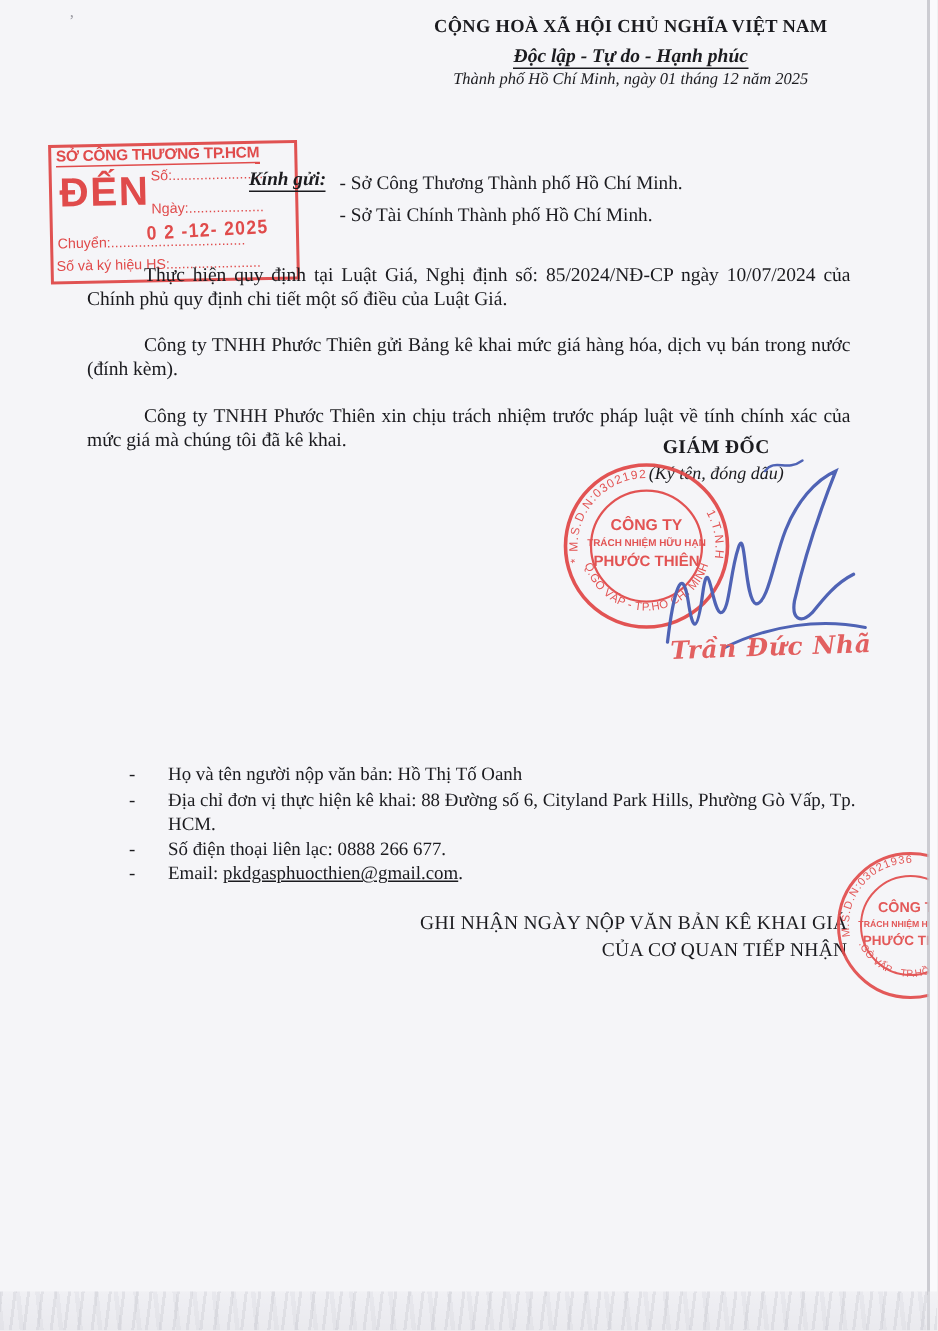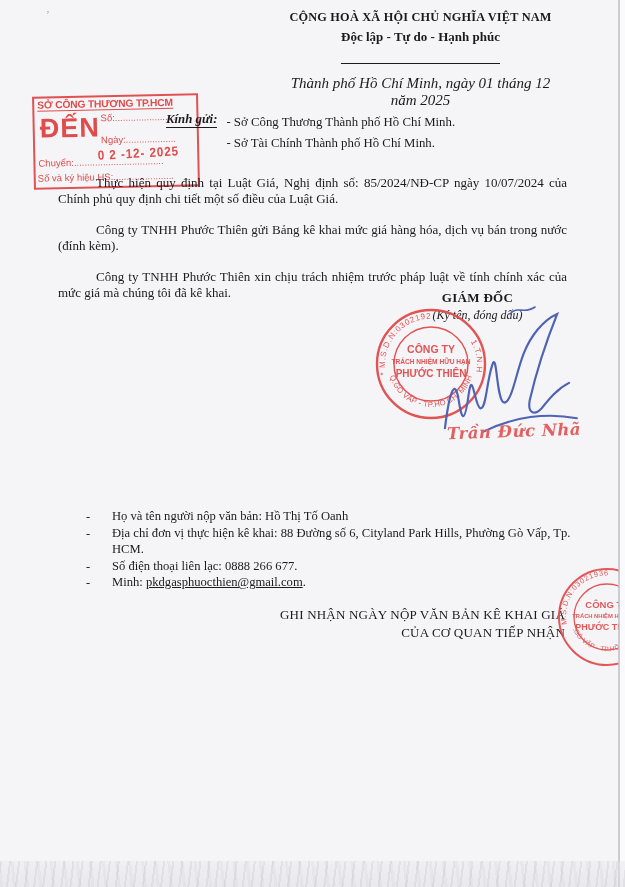--- a/index.html
+++ b/index.html
@@ -16,22 +16,22 @@
   .ctr{text-align:center;}
 
   
   .hdr-left{left:38px;top:22px;width:272px;}
   .hdr-company{font-size:13px;letter-spacing:.2px;}
   .hdr-num{font-size:12.5px;margin-top:7px;}
   .hdr-subj{font-size:11.5px;line-height:15.5px;margin-top:5px;}
   .hdr-right{left:278px;top:10px;width:285px;}
   .nat1{font-size:12.3px;letter-spacing:.2px;}
   .nat2{font-size:13px;margin-top:4px;}
-  .nat2 span{border-bottom:1.6px solid #1b1b1f;padding-bottom:19px;}
-  .dateline{font-size:15px;margin-top:30px;}
+  .nat2 span{border-bottom:1.6px solid #1b1b1f;padding-bottom:1px;font-style:italic;}
+  .dateline{font-size:11px;margin-top:2px;}
 
   
   .rstamp{left:33px;top:95px;width:162px;height:89px;border:2px solid #e05252;
     transform:rotate(-1.2deg);color:#e04b4b;font-size:9.5px;}
   .rstamp .office{position:absolute;left:3px;top:1px;font-size:10.3px;font-weight:bold;
     letter-spacing:-.2px;border-bottom:1.5px solid #e04b4b;white-space:nowrap;}
   .rstamp .den{position:absolute;left:5px;top:15px;font-size:27px;font-weight:bold;letter-spacing:1px;}
   .rstamp .so{position:absolute;left:66px;top:15px;white-space:nowrap;}
   .rstamp .ngay{position:absolute;left:66px;top:37px;white-space:nowrap;}
   .rstamp .datestamp{position:absolute;left:58px;top:49px;font-size:13px;font-weight:bold;
@@ -174,21 +174,21 @@
     <div class="citem">
       <span class="dash">-</span>
       <span class="ctext">Địa chỉ đơn vị thực hiện kê khai: 88 Đường số 6, Cityland Park Hills, Phường Gò Vấp, Tp. HCM.</span>
     </div>
     <div class="citem">
       <span class="dash">-</span>
       <span class="ctext">Số điện thoại liên lạc: 0888 266 677.</span>
     </div>
     <div class="citem">
       <span class="dash">-</span>
-      <span class="ctext"><span>Minh: </span><span class="email-u">pkdgasphuocthien@gmail.com</span><span>.</span></span>
+      <span class="ctext"><span>Email: </span><span class="email-u">pkdgasphuocthien@gmail.com</span><span>.</span></span>
     </div>
   </div>
 
   <div class="abs bottom-note">
     <div>GHI NHẬN NGÀY NỘP VĂN BẢN KÊ KHAI GIÁ</div>
     <div>CỦA CƠ QUAN TIẾP NHẬN</div>
   </div>
 
   <div class="abs seal-edge-wrap">
     <svg width="104" height="104" viewBox="0 0 104 104">

